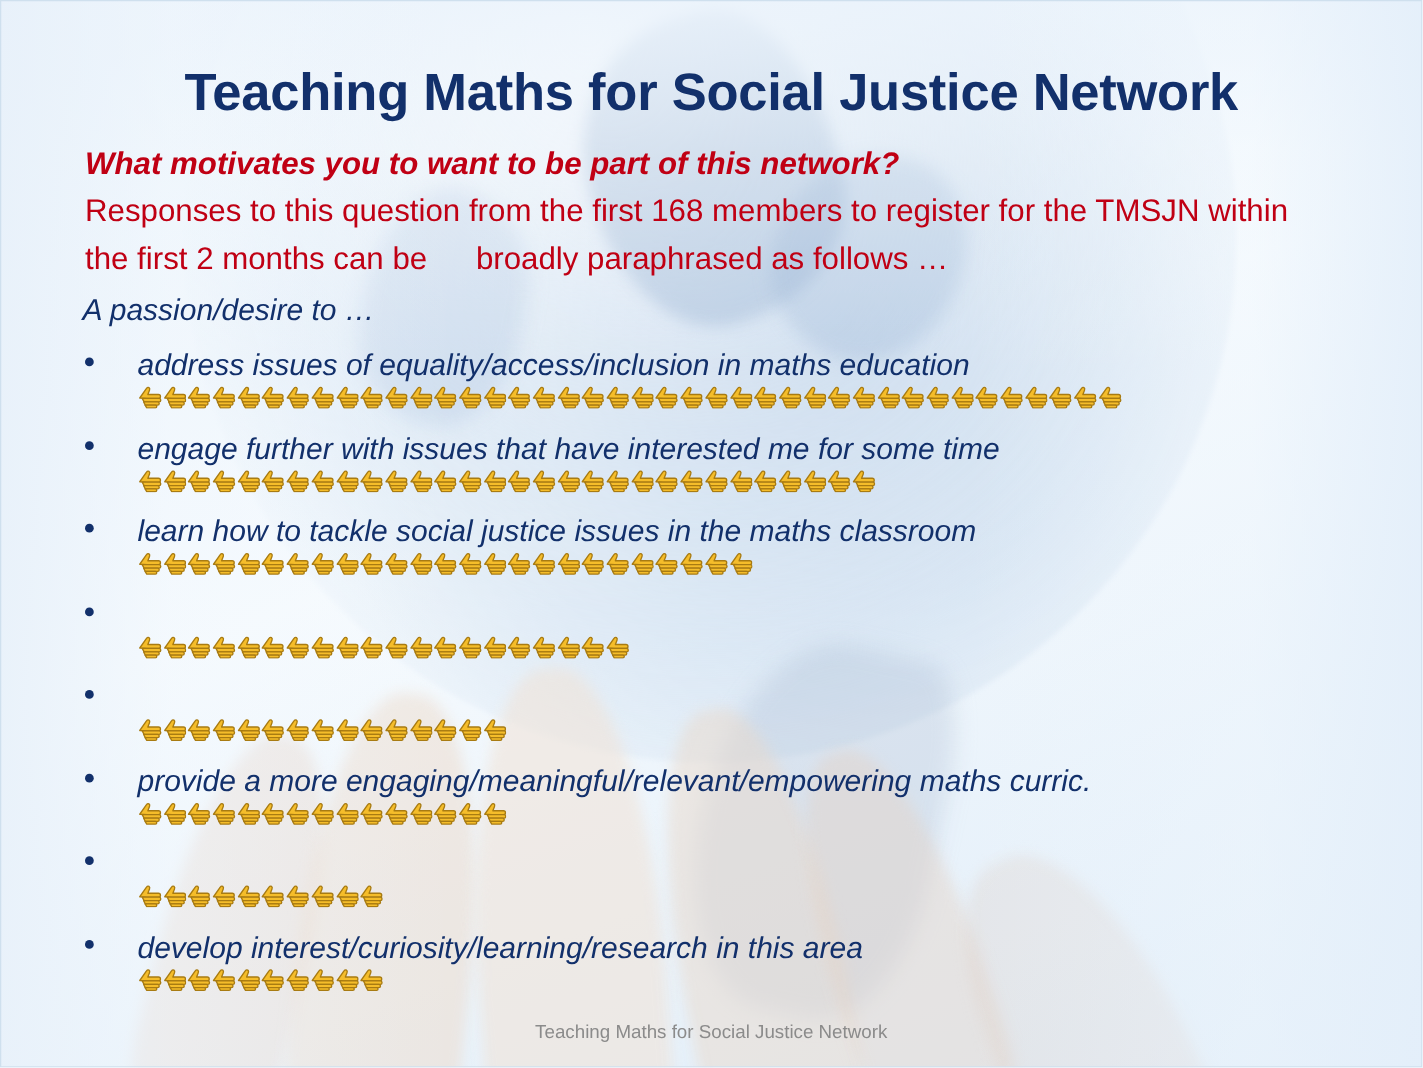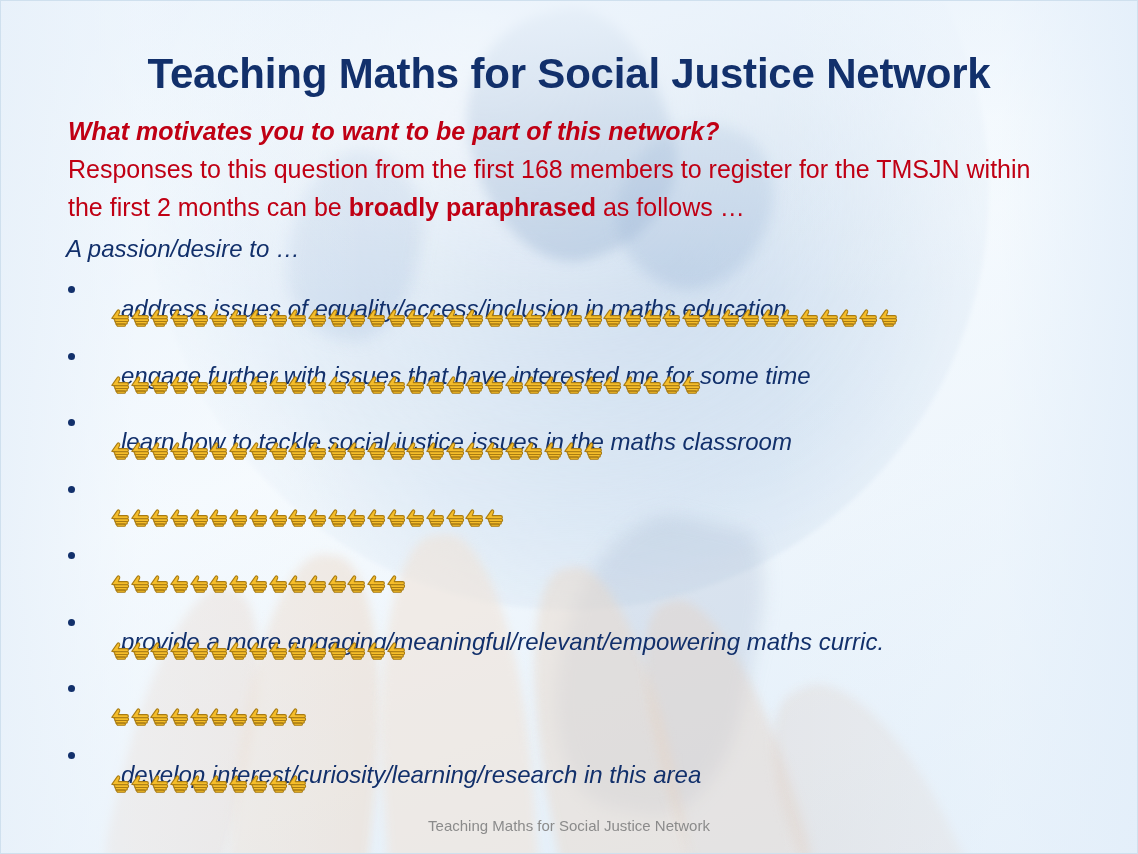--- a/index.html
+++ b/index.html
@@ -135,21 +135,21 @@
     color: #c00014;
     font-size: 25px;
     line-height: 38px;
   }
   .intro .q {
     font-weight: bold;
     font-style: italic;
     display: block;
   }
   .intro .body { display: block; }
-  .intro .body b { font-weight: bold; }
+  .intro .body b { font-weight: normal; margin-left: 32px; }
 
   .lead-in {
     position: absolute;
     left: 66px;
     top: 235px;
     font-size: 24px;
     font-style: italic;
     color: #12306b;
   }
 
@@ -168,27 +168,26 @@
     left: 2px;
     top: 8px;
     width: 7px;
     height: 7px;
     border-radius: 50%;
     background: #12306b;
   }
   .bullet-text {
     position: absolute;
     left: 44px;
-    top: 16px;
+    top: 0;
     font-size: 24px;
     font-style: italic;
     color: #12306b;
     white-space: nowrap;
     line-height: 30px;
-    margin-left: 11px;
   }
   .tally {
     position: absolute;
     left: 44px;
     top: 30px;
     display: flex;
     flex-direction: row;
     align-items: flex-start;
   }
   .thumb {

